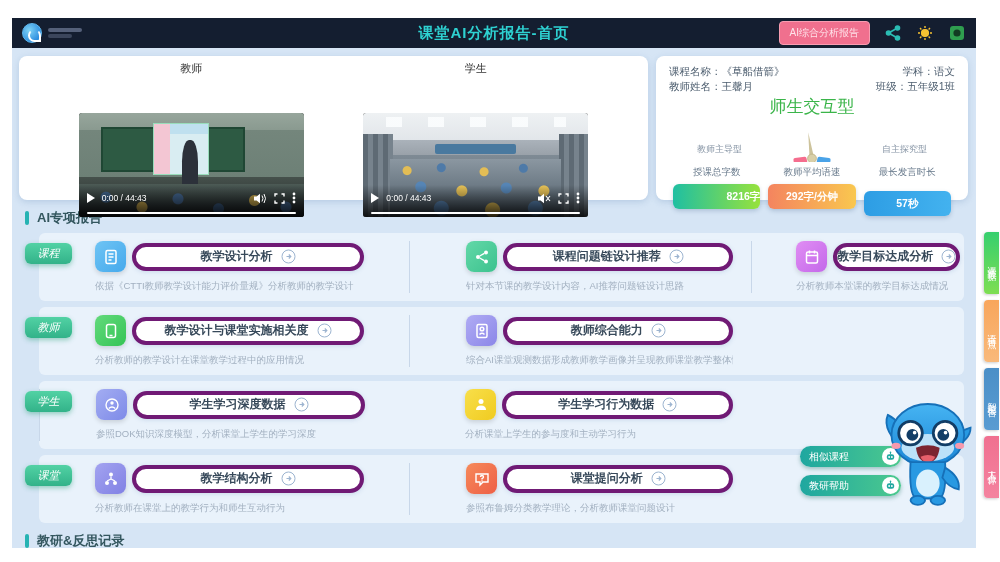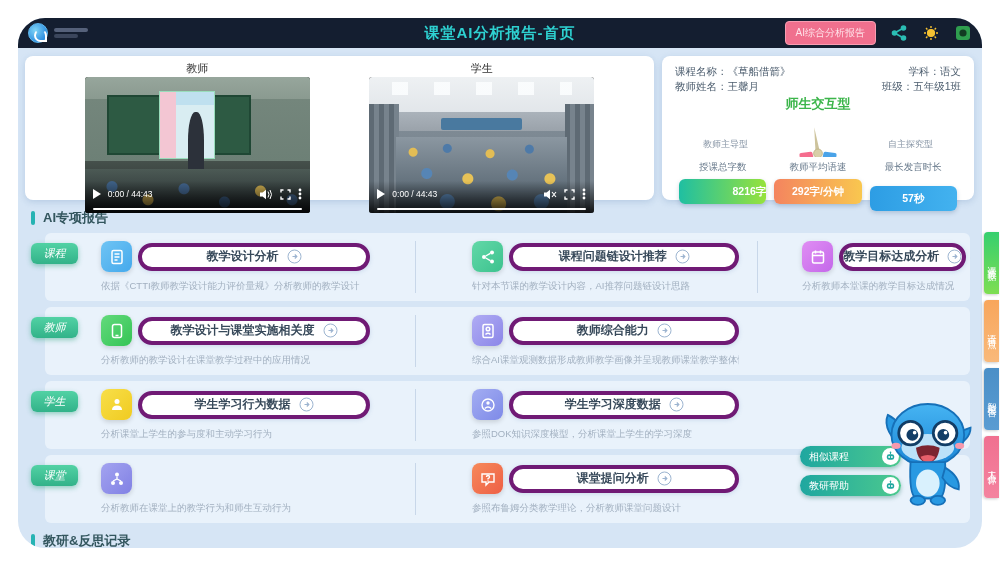--- a/index.html
+++ b/index.html
@@ -1,19 +1,19 @@
 <!DOCTYPE html>
 <html><head>
 <meta charset="utf-8">
 <style>
   * { margin:0; padding:0; box-sizing:border-box; }
   html,body { width:1000px; height:562px; background:#ffffff; overflow:hidden;
               font-family:"Liberation Sans","DejaVu Sans",sans-serif; }
-  .app { position:absolute; left:18px; top:18px; width:964px; height:530px;
-         background:#d6e5f5; overflow:hidden;border-radius:27px; }
+  .app { position:absolute; left:12px; top:18px; width:964px; height:530px;
+         background:#d6e5f5; overflow:hidden; }
 
   
   .hdr { height:30px; background:#141e30; display:flex; align-items:center;
          padding:0 10px; position:relative; }
   .logo { display:flex; align-items:center; gap:6px; }
   .logo-circle { width:20px; height:20px; border-radius:50%;
                  background:radial-gradient(circle at 35% 35%, #7fd4f6, #2f8fe0 70%);
                  border:1px solid #5fb8ee; position:relative; }
   .logo-circle::after { content:""; position:absolute; left:5px; top:5px; width:9px; height:9px;
                  border:2px solid #fff; border-radius:50% 50% 0 50%; border-top-color:transparent; }
@@ -28,21 +28,21 @@
 
   
   .content { padding:8px 8px 0 7px; }
   .top-row { display:flex; gap:8px; height:144px; }
   .card { background:#fff; border-radius:8px; box-shadow:0 2px 6px rgba(110,145,190,.3); }
 
   
   .videos-card { flex:1; display:flex; justify-content:space-evenly; padding:5px 0 9px; }
   .video-col { width:225px; }
   .v-label { text-align:center; font-size:11px; color:#333; height:16px; line-height:15px; }
-  .player { position:relative; height:136px; background:#111; border-radius:3px; overflow:hidden; cursor:pointer; }
+  .player { position:relative; height:104px; background:#111; border-radius:3px; overflow:hidden; cursor:pointer;margin-top:36px; }
   .scene { position:absolute; inset:0; }
   .scene-t { background:linear-gradient(180deg,#97a69c 0%,#8a9a90 16%,#74867c 16%,#6d8076 62%,#45504b 62%,#23282a 100%); }
   .board  { position:absolute; left:10%; top:13%; width:64%; height:44%; background:#2d5a43; border:2px solid #1f4734; }
   .screen { position:absolute; left:33%; top:10%; width:25%; height:50%; background:#d9edf2;
             background-image:linear-gradient(90deg,#f3c6d3 0 30%,transparent 30%),
                              linear-gradient(180deg,#bfe0ef 0 20%,transparent 20%); border:1px solid #9db; }
   .tfig   { position:absolute; left:46%; top:26%; width:7%; height:46%; background:#2c313a; border-radius:45% 45% 8% 8%; }
   .desk-t { position:absolute; bottom:0; width:100%; height:32%;
             background-image:radial-gradient(circle at 12% 40%, #3f6288 0 5px, transparent 6px),
               radial-gradient(circle at 28% 70%, #caa94e 0 5px, transparent 6px),
@@ -80,21 +80,21 @@
   .vspacer { flex:1; }
   .vicon { display:flex; align-items:center; cursor:pointer; }
   .progress { position:absolute; left:8px; right:8px; bottom:3px; height:2.5px;
               background:#fff; border-radius:2px; z-index:2; cursor:pointer; }
 
   
   .info-card { width:312px; padding:8px 13px 16px; display:flex; flex-direction:column; }
   .info-grid { display:flex; justify-content:space-between; font-size:10.5px; color:#4c5d6e; line-height:15px; }
   .info-col.r { text-align:right; }
   .gauge-block { text-align:center; margin-top:1px; }
-  .gauge-title { font-size:13px; font-weight:bold; color:#3bb54a; }
+  .gauge-title { font-size:17px; font-weight:normal; color:#3bb54a; }
   .gauge-row { display:flex; align-items:flex-end; justify-content:center; gap:4px; }
   .gauge-side { font-size:9px; color:#8795a5; padding-bottom:6px; white-space:nowrap; }
   .stats { display:flex; margin-top:4px; }
   .stat { flex:1; text-align:center; }
   .stat-label { font-size:9.5px; color:#66788a; margin-bottom:5px; }
   .stat-pill { margin:0 4px; height:25px; border-radius:6px; color:#fff; font-size:10.5px;
                line-height:25px; font-weight:bold; box-shadow:0 2px 4px rgba(60,90,130,.25); }
   .sp-g { background:linear-gradient(90deg,#1fbfa2,#97e23c);text-align:right; }
   .sp-o { background:linear-gradient(90deg,#f4845f,#f9c74f); }
   .sp-b { background:linear-gradient(90deg,#2d9de4,#43b2ef);margin-top:12px; }
@@ -456,72 +456,79 @@
               </svg>
           </div>
         </div>
         <div class="rdesc">综合AI课堂观测数据形成教师教学画像并呈现教师课堂教学整体情况</div>
       </div>
       <div class="cell c3"></div>
     </div>
 
     <div class="report-row">
       <div class="row-tag">学生</div>
-      <div class="cell">
-        <div class="rc-head">
-          <span class="ricon ic-stu">
-            <svg width="16" height="16" viewBox="0 0 16 16" fill="#fff">
-                <circle cx="8" cy="4.5" r="2.5"></circle>
-                <path d="M3 13q0-4.5 5-4.5t5 4.5z"></path>
-              </svg>
-          </span>
-          <div class="rpill">
-            <span class="rpill-t">学生学习行为数据</span>
-            <svg width="15" height="15" viewBox="0 0 15 15">
-                <circle cx="7.5" cy="7.5" r="6.5" fill="none" stroke="#9cb4d0" stroke-width="1"></circle>
-                <path d="M5.5 7.5h4M7.8 5.5l2 2-2 2" fill="none" stroke="#9cb4d0" stroke-width="1.2"></path>
-              </svg>
-          </div>
-        </div>
-        <div class="rdesc">分析课堂上学生的参与度和主动学习行为</div>
-      </div>
       <div class="cell divl">
         <div class="rc-head">
           <span class="ricon ic-dep">
             <svg width="16" height="16" viewBox="0 0 16 16" fill="none" stroke="#fff" stroke-width="1.4">
                 <circle cx="8" cy="8" r="6"></circle>
                 <circle cx="8" cy="6" r="1.7" fill="#fff" stroke="none"></circle>
                 <path d="M4.8 11.5q3.2-3 6.4 0"></path>
               </svg>
           </span>
           <div class="rpill">
             <span class="rpill-t">学生学习深度数据</span>
             <svg width="15" height="15" viewBox="0 0 15 15">
                 <circle cx="7.5" cy="7.5" r="6.5" fill="none" stroke="#9cb4d0" stroke-width="1"></circle>
                 <path d="M5.5 7.5h4M7.8 5.5l2 2-2 2" fill="none" stroke="#9cb4d0" stroke-width="1.2"></path>
               </svg>
           </div>
         </div>
         <div class="rdesc">参照DOK知识深度模型，分析课堂上学生的学习深度</div>
+      </div>
+      <div class="cell">
+        <div class="rc-head">
+          <span class="ricon ic-stu">
+            <svg width="16" height="16" viewBox="0 0 16 16" fill="#fff">
+                <circle cx="8" cy="4.5" r="2.5"></circle>
+                <path d="M3 13q0-4.5 5-4.5t5 4.5z"></path>
+              </svg>
+          </span>
+          <div class="rpill">
+            <span class="rpill-t">学生学习行为数据</span>
+            <svg width="15" height="15" viewBox="0 0 15 15">
+                <circle cx="7.5" cy="7.5" r="6.5" fill="none" stroke="#9cb4d0" stroke-width="1"></circle>
+                <path d="M5.5 7.5h4M7.8 5.5l2 2-2 2" fill="none" stroke="#9cb4d0" stroke-width="1.2"></path>
+              </svg>
+          </div>
+        </div>
+        <div class="rdesc">分析课堂上学生的参与度和主动学习行为</div>
       </div>
       <div class="cell c3"></div>
     </div>
 
     <div class="report-row">
       <div class="row-tag">课堂</div>
       <div class="cell">
         <div class="rc-head">
           <span class="ricon ic-str">
             <svg width="16" height="16" viewBox="0 0 16 16" fill="#fff">
                 <circle cx="8" cy="3.5" r="2"></circle>
                 <circle cx="4" cy="12" r="2"></circle>
                 <circle cx="12" cy="12" r="2"></circle>
                 <path d="M8 5.5v2.5M8 8L4 10M8 8l4 2" stroke="#fff" stroke-width="1.3"></path>
               </svg>
           </span>
+          <div class="rpill">
+            <span class="rpill-t">教学结构分析</span>
+            <svg width="15" height="15" viewBox="0 0 15 15">
+                <circle cx="7.5" cy="7.5" r="6.5" fill="none" stroke="#9cb4d0" stroke-width="1"></circle>
+                <path d="M5.5 7.5h4M7.8 5.5l2 2-2 2" fill="none" stroke="#9cb4d0" stroke-width="1.2"></path>
+              </svg>
+          </div>
         </div>
         <div class="rdesc">分析教师在课堂上的教学行为和师生互动行为</div>
       </div>
       <div class="cell divl">
         <div class="rc-head">
           <span class="ricon ic-que">
             <svg width="16" height="16" viewBox="0 0 16 16" fill="none" stroke="#fff" stroke-width="1.4">
                 <path d="M2 3h12v8H9l-3 3v-3H2z" fill="none"></path>
                 <path d="M6.5 6q0-1.5 1.5-1.5T9.5 6q0 1-1.5 1.6v1"></path>
                 <circle cx="8" cy="10" r=".8" fill="#fff" stroke="none"></circle>

